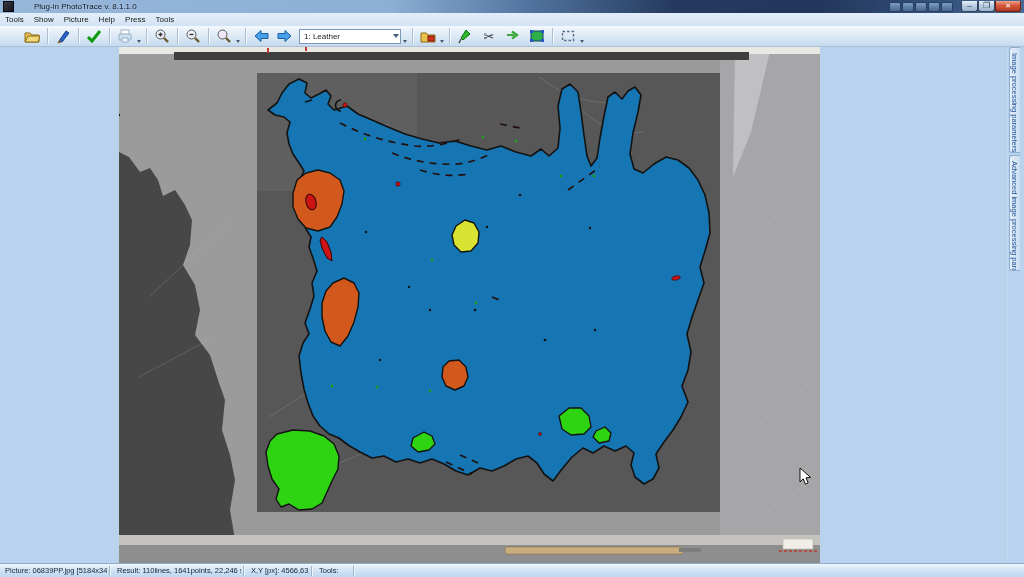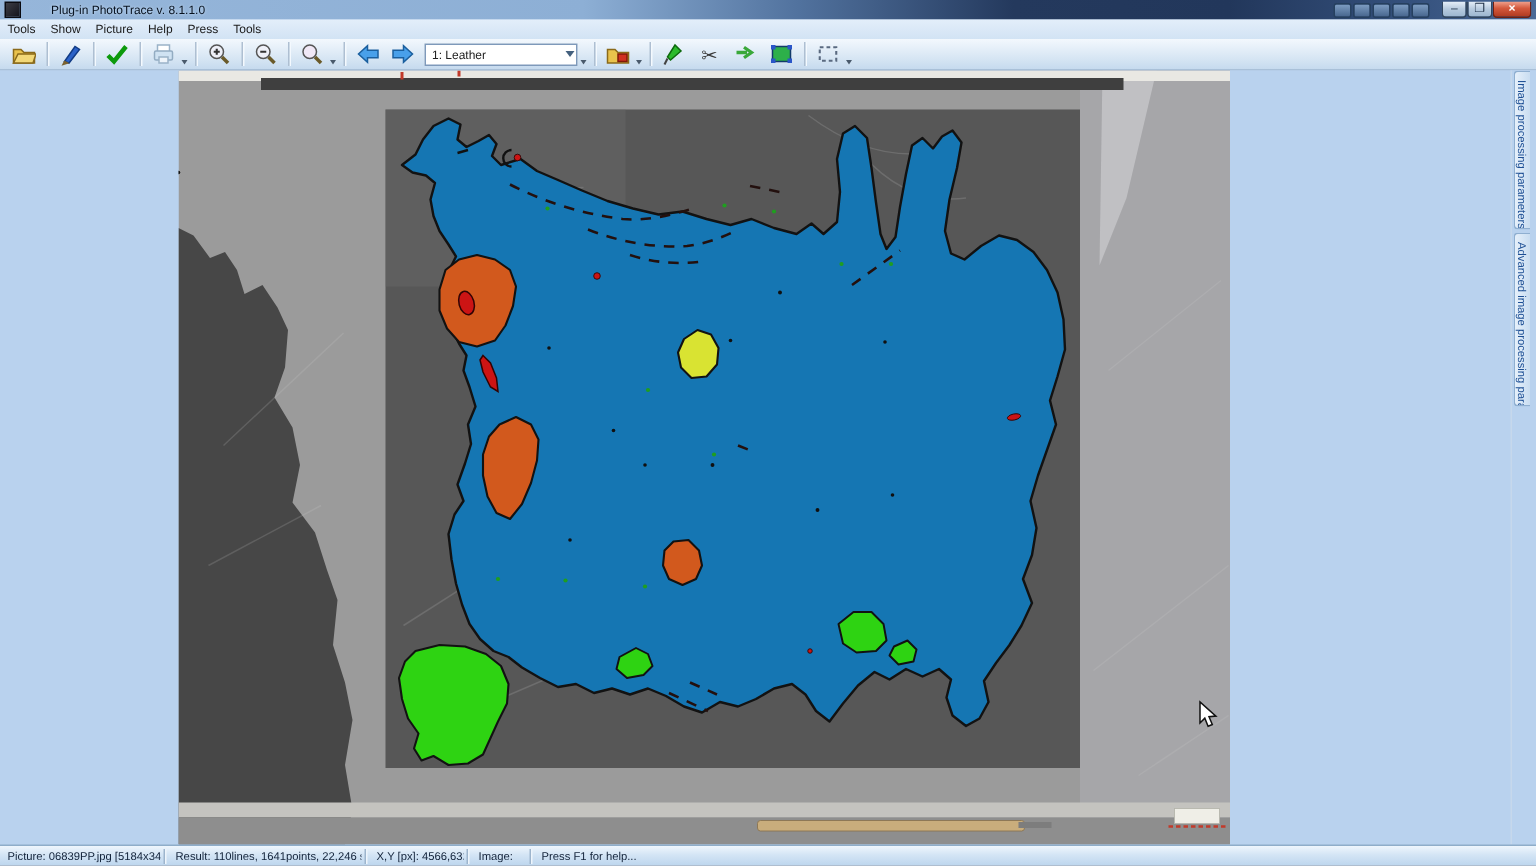--- a/index.html
+++ b/index.html
@@ -29,21 +29,21 @@
     position:absolute;left:0;top:13px;width:1024px;height:13px;
     background:linear-gradient(#e3eefa,#d2e3f4);
     display:flex;align-items:center;font-size:8px;color:#1a1a1a;
   }
   .menu-item{padding:0 5px;line-height:13px;cursor:default;}
   
   .toolbar{
     position:absolute;left:0;top:26px;width:1024px;height:21px;
     background:linear-gradient(#f3f8fd,#d4e4f3 70%,#c6daee);
     border-bottom:1px solid #a9c0d8;
-    display:flex;align-items:center;padding-left:4px;box-sizing:border-box;
+    display:flex;align-items:center;padding-left:20px;box-sizing:border-box;
   }
   .tbtn{width:22px;height:18px;display:flex;align-items:center;justify-content:center;border:1px solid transparent;border-radius:2px;}
   .tb-sep{width:1px;height:16px;background:#aebfd2;margin:0 3px;box-shadow:1px 0 0 #f4f9fe;}
   .tb-ovf{width:5px;height:18px;position:relative;margin-right:1px;}
   .tb-ovf:after{content:"";position:absolute;left:0;bottom:2px;border-left:2px solid transparent;border-right:2px solid transparent;border-top:3px solid #4a5a6c;}
   .combo{
     width:96px;height:13px;background:#fff;border:1px solid #7e99ba;
     font-size:8px;color:#222;line-height:13px;padding-left:4px;margin:0 2px;
     display:flex;align-items:center;justify-content:space-between;
   }
@@ -336,16 +336,15 @@
   </div>
 </div>
 
 <div class="statusbar">
   <div class="sb-zone z-picture">Picture: 06839PP.jpg [5184x3456]</div>
   <div class="sb-sep"></div>
   <div class="sb-zone z-result">Result: 110lines, 1641points, 22,246 sec.</div>
   <div class="sb-sep"></div>
   <div class="sb-zone z-xy">X,Y [px]: 4566,632</div>
   <div class="sb-sep"></div>
-  <div class="sb-zone z-line">Image:</div>
+  <div class="sb-zone z-line">Tools:</div>
   <div class="sb-sep"></div>
-  <div class="sb-zone z-help">Press F1 for help...</div>
 </div>
 
 </body></html>

